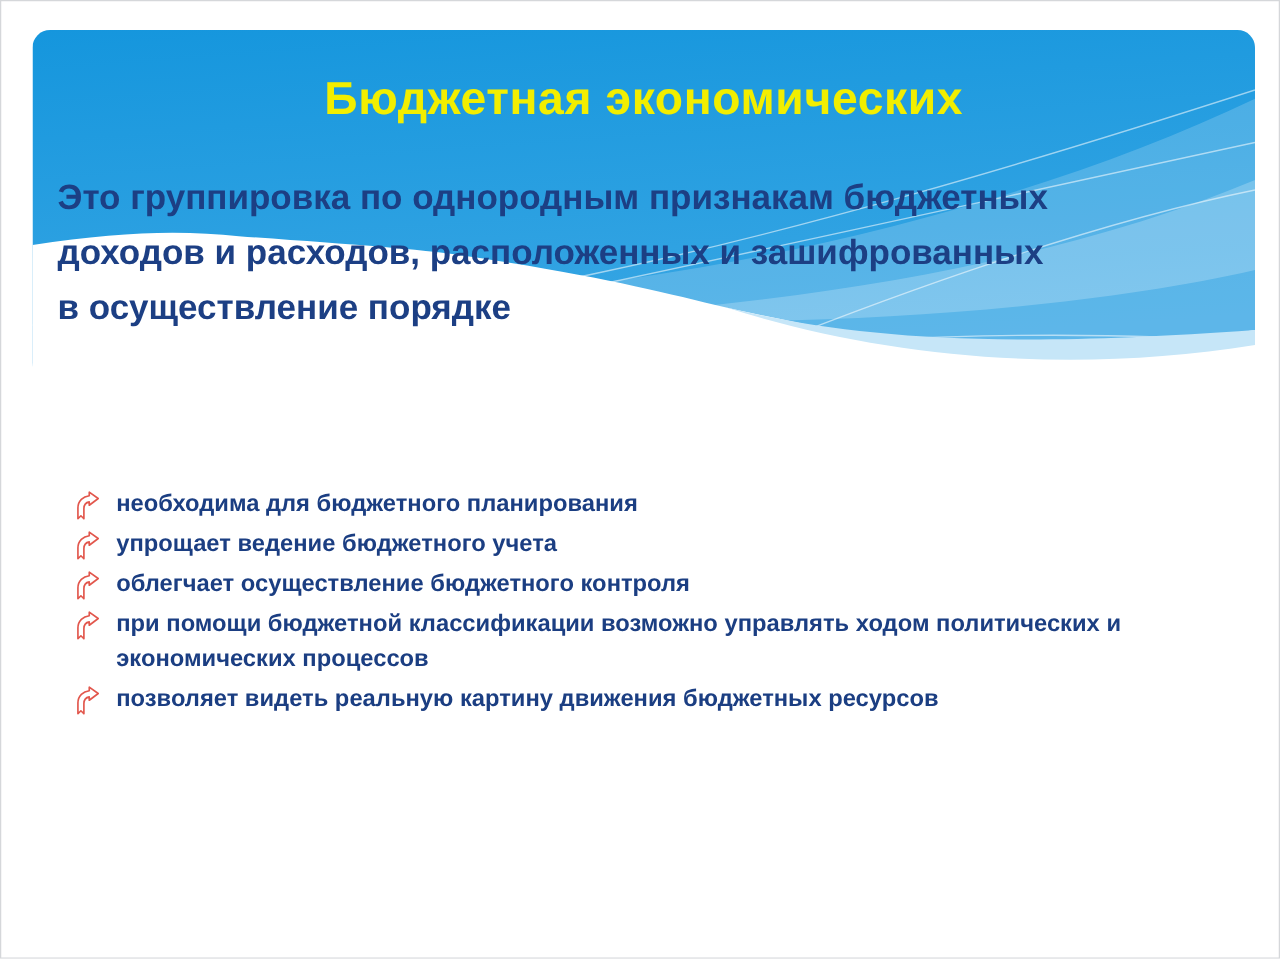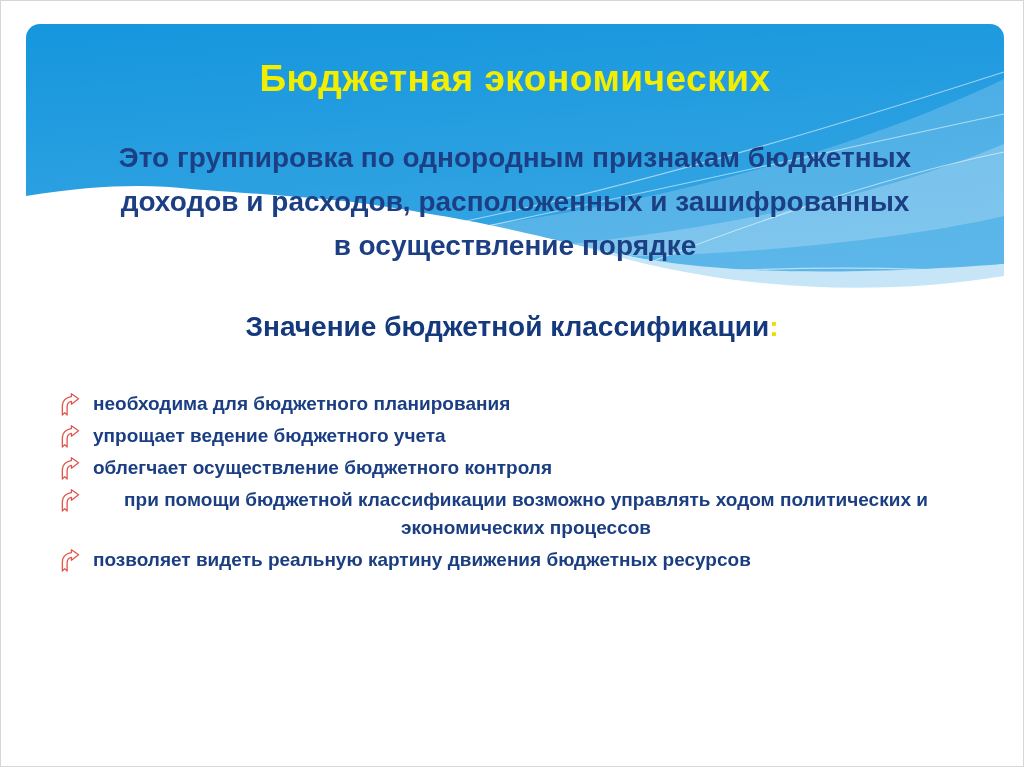--- a/index.html
+++ b/index.html
@@ -17,21 +17,21 @@
   }
   .header svg{position:absolute;left:0;top:0;width:100%;height:100%;display:block;}
   .title{
     position:absolute;left:0;right:0;top:34px;
     text-align:center;
     font-size:37px;font-weight:bold;letter-spacing:0.5px;
     color:#f2ee00;
   }
   .subtitle{
     position:absolute;left:20px;right:20px;top:112px;
-    text-align:center;
+    text-align:left;
     font-size:28px;font-weight:bold;line-height:44px;
     color:#1c3f84;
   }
   
   .section-heading{
     position:absolute;left:0;right:0;top:310px;
     text-align:center;
     font-size:28px;font-weight:bold;
     color:#15397d;
   }
@@ -39,21 +39,20 @@
   
   .bullets{
     position:absolute;left:58px;top:389px;width:900px;
     list-style:none;margin:0;padding:0;
   }
   .bullets li{
     display:flex;align-items:flex-start;gap:13px;
     margin-bottom:4px;
     font-size:19px;font-weight:bold;line-height:28px;
     color:#1b3e82;
-    text-align:center;
   }
   .bullet-ico{flex:none;width:21px;height:25px;margin-top:2px;}
 </style>
 </head>
 <body>
 
 <div class="slide">
 
   <div class="header">
     <svg viewBox="0 0 978 280" preserveAspectRatio="none">
@@ -86,23 +85,20 @@
 
     <div class="title">Бюджетная экономических</div>
 
     <div class="subtitle">
       <div>Это группировка по однородным признакам бюджетных</div>
       <div>доходов и расходов, расположенных и зашифрованных</div>
       <div>в осуществление порядке</div>
     </div>
   </div>
 
-  <div class="section-heading">
-    <span>Значение бюджетной классификации</span><span class="colon">:</span>
-  </div>
 
   <ul class="bullets">
     <li>
       <svg class="bullet-ico" viewBox="0 0 22 25">
         <path d="M3.5,23.5 L6,21 L8.5,23.5 L8.5,15 C8.5,11.5 10,9.8 13,9.3 L13,12.2 L20.5,6.5 L13,1.2 L13,4.2 C8,4.9 3.5,8.2 3.5,14.5 Z" fill="#ffffff" stroke="#e2574d" stroke-width="1.4" stroke-linejoin="round"></path>
       </svg>
       <span>необходима для бюджетного планирования</span>
     </li>
     <li>
       <svg class="bullet-ico" viewBox="0 0 22 25">

